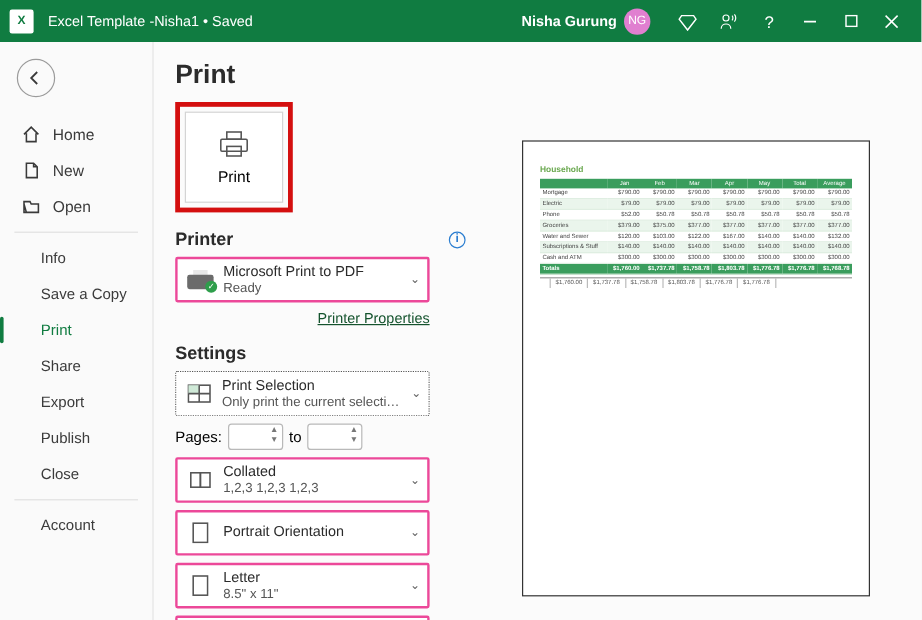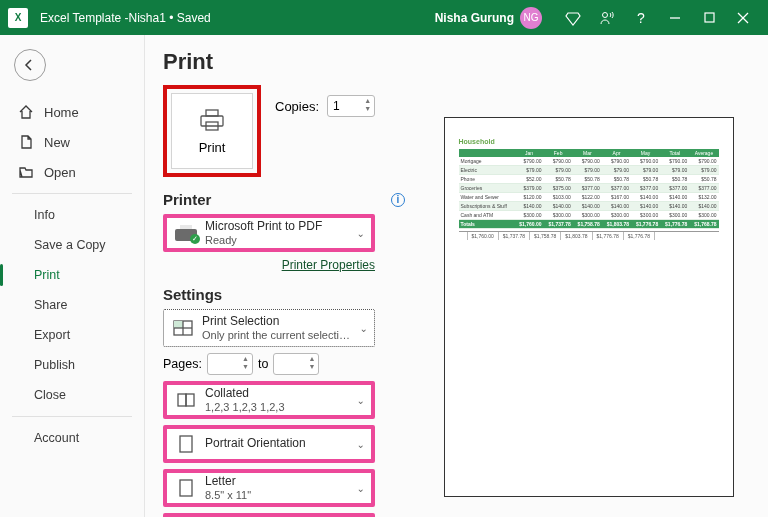--- a/index.html
+++ b/index.html
@@ -9,21 +9,21 @@
 .titlebar .app-icon { width: 20px; height: 20px; background: #fff; color: #107C41; font-size: 10px; font-weight: bold; display: flex; align-items: center; justify-content: center; border-radius: 2px; margin-right: 12px; }
 .titlebar .doc-title { font-size: 12px; }
 .titlebar .spacer { flex: 1; }
 .titlebar .user-name { font-size: 12px; margin-right: 6px; font-weight: bold; }
 .titlebar .avatar { width: 22px; height: 22px; border-radius: 50%; background: #e07fd0; color: #fff; font-size: 10px; display: flex; align-items: center; justify-content: center; margin-right: 14px; }
 .titlebar .tb-icon { width: 34px; display: flex; align-items: center; justify-content: center; font-size: 14px; height:35px; cursor: pointer; }
 .titlebar svg { fill: #fff; }
 
 .body-row { display: flex; height: calc(517px - 35px); }
 
-.sidebar { width: 145px; background: #fafafa; border-right: 1px solid #e5e5e5; padding-top: 14px; position: relative; }
+.sidebar { width: 128px; background: #fafafa; border-right: 1px solid #e5e5e5; padding-top: 14px; position: relative; }
 .back-btn { width: 32px; height: 32px; border: 1px solid #9b9b9b; border-radius: 50%; display: flex; align-items: center; justify-content: center; margin-left: 14px; margin-bottom: 16px; cursor: pointer; }
 .back-btn svg { stroke: #3a3a3a; }
 .nav-item { display: flex; align-items: center; height: 30px; padding-left: 18px; font-size: 13px; color: #3a3a3a; cursor: pointer; position: relative; }
 .nav-item.with-icon svg { margin-right: 10px; stroke: #3a3a3a; }
 .nav-sep { height: 1px; background: #e0e0e0; margin: 6px 12px; }
 .nav-item.sub { padding-left: 34px; font-size: 12.5px; color: #3b3b3b; }
 .nav-item.active { color: #107C41; }
 .nav-item.active::before { content: ""; position: absolute; left: 0; top: 4px; bottom: 4px; width: 3px; background: #107C41; border-radius: 2px; }
 
 .main { flex: 1; background:#fbfbfb; padding: 14px 0 0 18px; display: flex; }
@@ -35,21 +35,21 @@
 .print-btn { width: 82px; height: 76px; background: #fff; border: 1px solid #d4d4d4; display: flex; flex-direction: column; align-items: center; justify-content: center; gap: 8px; cursor: pointer; }
 .print-btn span { font-size: 13px; }
 .copies-row { display: flex; align-items: center; gap: 8px; margin-top: 10px; }
 .copies-row label { font-size: 13px; }
 .spin-input { width: 48px; height: 22px; border: 1px solid #b9b9b9; border-radius: 3px; display: flex; align-items: center; padding: 0 5px; font-size: 12px; background:#fff; position: relative; }
 .spin-input .spin { position: absolute; right: 3px; top: 1px; font-size: 7px; line-height: 8px; color:#777; display:flex; flex-direction:column; }
 
 .section-head { font-size: 15px; font-weight: 600; color: #2b2b2b; margin-top: 14px; margin-bottom: 6px; display:flex; align-items:center; }
 .info-i { margin-left:auto; width:14px; height:14px; border:1px solid #2a7dd0; border-radius:50%; color:#2a7dd0; font-size:10px; display:flex; align-items:center; justify-content:center; margin-right:28px;}
 
-.dd { width: 212px; border: 4px solid #ec4899; background:#fff; height: 38px; border-radius: 2px; display: flex; align-items: center; padding: 0 8px; cursor: pointer; position: relative; margin-bottom: 6px; }
+.dd { width: 212px; border: 2px solid #ec4899; background:#fff; height: 38px; border-radius: 2px; display: flex; align-items: center; padding: 0 8px; cursor: pointer; position: relative; margin-bottom: 6px; }
 .dd.dotted { border: 1px dotted #555; }
 .dd .ico { width: 22px; display:flex; align-items:center; justify-content:center; margin-right: 8px; }
 .dd .txt { display:flex; flex-direction:column; line-height:1.15; overflow:hidden; }
 .dd .l1 { font-size: 12px; color:#2b2b2b; white-space:nowrap; overflow:hidden; text-overflow:ellipsis;}
 .dd .l2 { font-size: 11px; color:#555; white-space:nowrap; overflow:hidden; text-overflow:ellipsis;}
 .dd .chev { position:absolute; right:6px; font-size:10px; color:#666; }
 
 .link { font-size: 12px; color:#14532d; text-decoration: underline; text-align: right; width: 212px; margin-bottom:4px; cursor:pointer; }
 
 .pages-row { display:flex; align-items:center; gap:5px; font-size:12.5px; margin: 4px 0 6px; }
@@ -172,30 +172,20 @@
 
       <div class="print-row">
         <div class="print-btn-wrap">
           <div class="print-btn">
             <svg width="28" height="24" viewBox="0 0 28 24" class="svg-ico">
                 <rect x="8" y="2" width="12" height="6"></rect>
                 <rect x="3" y="8" width="22" height="10" rx="1"></rect>
                 <rect x="8" y="14" width="12" height="8"></rect>
               </svg>
             <span>Print</span>
-          </div>
-        </div>
-        <div class="copies-row">
-          <label>Copies:</label>
-          <div class="spin-input">
-            <span>1</span>
-            <div class="spin">
-                <span>▲</span>
-                <span>▼</span>
-              </div>
           </div>
         </div>
       </div>
 
       <div class="section-head">
         <span>Printer</span>
         <span class="info-i">i</span>
       </div>
       <div class="dd">
         <div class="ico">

